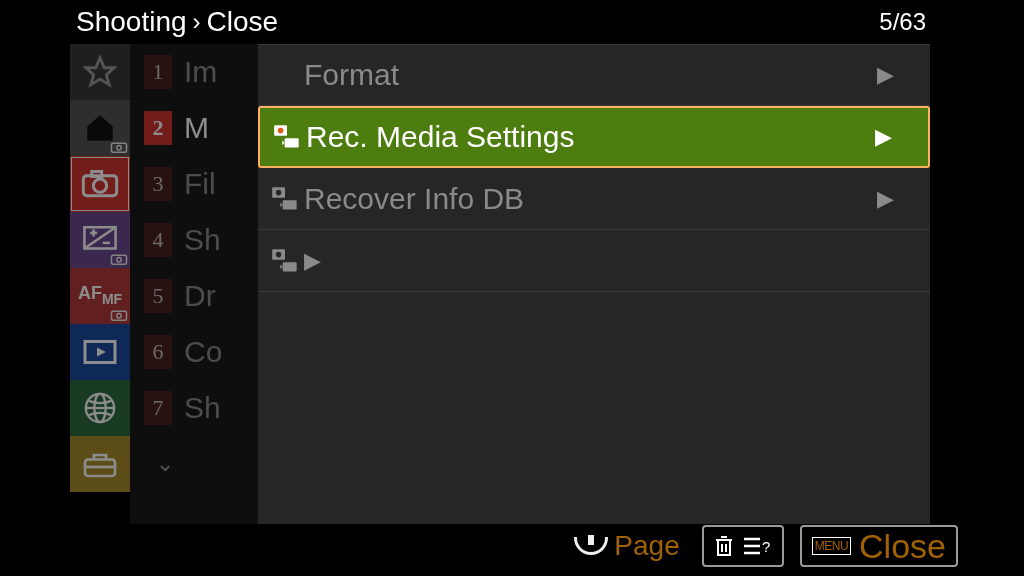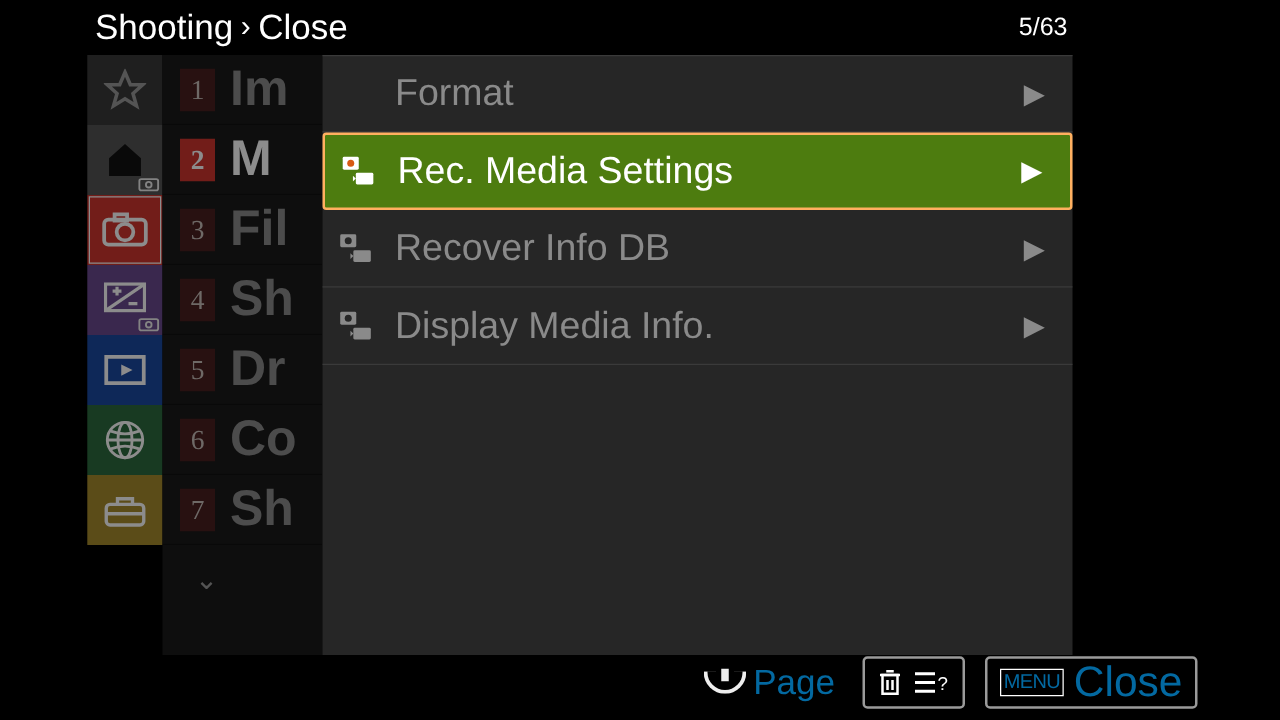--- a/index.html
+++ b/index.html
@@ -8,36 +8,36 @@
     height: 576px;
     background: #000;
     font-family: Arial, Helvetica, sans-serif;
     overflow: hidden;
     color: #fff;
   }
   .screen {
     position: absolute;
     left: 70px;
     top: 0;
-    width: 788px;  
+    width: 860px;  
     height: 576px;
   }
   
   .header {
     display: flex;
     justify-content: space-between;
     align-items: center;
     height: 44px;
     padding: 0 4px 0 6px;
     color: #fff;
     font-size: 28px;
   }
   .breadcrumb { display: flex; align-items: center; gap: 6px; }
   .breadcrumb .sep { color: #fff; font-size: 24px; }
-  .page-counter { font-size: 20px; }
+  .page-counter { font-size: 24px; }
 
   
   .body {
     position: relative;
     height: 476px; 
   }
 
   
   .tab-icons {
     position: absolute;
@@ -95,24 +95,23 @@
     font-family: "Times New Roman", serif;
     color:#c8bfbb;
     background:#4a1f1f;
   }
   .num-badge.active {
     background:#d0352e;
     color:#fff;
     font-weight:bold;
   }
   .num-label {
-    font-size:40px;
+    font-size:30px;
     color:#8a8a8a;
     white-space:nowrap;
-    font-weight:bold;
   }
   .num-row.active .num-label { color:#fff; }
   .num-row .scroll-hint{
     position:absolute;
     left:26px;
     color:#9a9a9a;
   }
 
   
   .dim-overlay {
@@ -129,25 +128,25 @@
     left:188px;
     top:0;
     right:0;
     height:480px;
     background:#262626;
   }
   .menu-item {
     display:flex;
     align-items:center;
     height:62px;
-    padding: 0 22px 0 12px;
+    padding: 0 36px 0 12px;
     border-bottom:1px solid #3a3a3a;
     color:#8a8a8a;
     font-size:30px;
-    gap:16px;
+    gap:4px;
     position:relative;
   }
   .menu-item:first-child { border-top:1px solid #3a3a3a; }
   .menu-item .lead-icon { width:30px; display:flex; justify-content:center; }
   .menu-item .label { flex:1; }
   .menu-item .chevron { color:#8a8a8a; font-size:22px; }
   .menu-item.selected {
     background:#4d7c0f;
     color:#fff;
     border:2px solid #ffb060;
@@ -162,21 +161,21 @@
   .footer {
     position:absolute;
     left:70px; 
     bottom:6px;
     width:888px;
     height:48px;
     display:flex;
     justify-content:flex-end;
     align-items:center;
     gap:16px;
-    color:#0369a1;
+    color:#a16207;
     font-size:28px;
   }
   .footer .page-hint { display:flex; align-items:center; gap:6px; margin-right:6px;}
   .footer .btn {
     border:2px solid #9a9a9a;
     border-radius:4px;
     padding:2px 10px;
     display:flex;
     align-items:center;
     gap:8px;
@@ -241,20 +240,27 @@
           </svg>
       </div>
       <div class="tab-icon exposure-tile">
         <svg width="34" height="30" viewBox="0 0 24 20" fill="none" stroke="#fff" stroke-width="1.8">
             <rect x="1" y="1" width="22" height="15"></rect>
             <line x1="1" y1="16" x2="23" y2="1"></line>
             <line x1="5" y1="5" x2="10" y2="5"></line>
             <line x1="7.5" y1="2.5" x2="7.5" y2="7.5"></line>
             <line x1="14" y1="12" x2="19" y2="12"></line>
           </svg>
+        <svg class="corner-cam" width="18" height="14" viewBox="0 0 24 18" fill="none" stroke="#eee" stroke-width="2">
+            <rect x="2" y="4" width="20" height="12" rx="2"></rect>
+            <circle cx="12" cy="10" r="3"></circle>
+          </svg>
+      </div>
+      <div class="tab-icon af-tile">
+        <span style="color:#fff;font-size:18px;font-weight:bold;line-height:16px;">AF<sub style="font-size:14px;">MF</sub></span>
         <svg class="corner-cam" width="18" height="14" viewBox="0 0 24 18" fill="none" stroke="#eee" stroke-width="2">
             <rect x="2" y="4" width="20" height="12" rx="2"></rect>
             <circle cx="12" cy="10" r="3"></circle>
           </svg>
       </div>
       <div class="tab-icon play-tile">
         <svg width="36" height="28" viewBox="0 0 24 18" fill="none" stroke="#fff" stroke-width="2">
             <rect x="2" y="2" width="20" height="14"></rect>
             <polygon fill="#fff" stroke="none" points="10,6 16,9 10,12"></polygon>
           </svg>
@@ -345,21 +351,20 @@
       </div>
       <div class="menu-item">
         <span class="lead-icon dual-icon">
           <svg width="28" height="28" viewBox="0 0 24 24" fill="#8a8a8a">
               <rect x="1" y="2" width="11" height="9" rx="1"></rect>
               <circle cx="6.5" cy="6.5" r="2.4" fill="#262626"></circle>
               <rect x="10" y="13" width="12" height="8" rx="1"></rect>
               <polygon points="8,15 10,17 8,19"></polygon>
             </svg>
         </span>
-        <span class="label">Display Media Info.</span>
         <span class="chevron">▶</span>
       </div>
     </div>
   </div>
 </div>
 
 <div class="footer">
   <div class="page-hint">
     <div class="wheel"></div>
     <span>Page</span>
@@ -373,16 +378,16 @@
         <line x1="12" y1="10" x2="12" y2="18"></line>
       </svg>
     <svg width="30" height="22" viewBox="0 0 30 22" fill="none" stroke="#fff" stroke-width="2.5">
         <line x1="2" y1="4" x2="18" y2="4"></line>
         <line x1="2" y1="11" x2="18" y2="11"></line>
         <line x1="2" y1="18" x2="18" y2="18"></line>
         <text x="20" y="17" font-size="15" fill="#fff" stroke="none">?</text>
       </svg>
   </div>
   <div class="btn">
-    <span style="border:1.5px solid #fff;font-size:16px;padding:1px 2px;letter-spacing:-0.5px;">MENU</span>
+    <span style="border:1.5px solid #fff;font-size:12px;padding:1px 2px;letter-spacing:-0.5px;">MENU</span>
     <span class="smalltxt">Close</span>
   </div>
 </div>
 
 </body></html>

